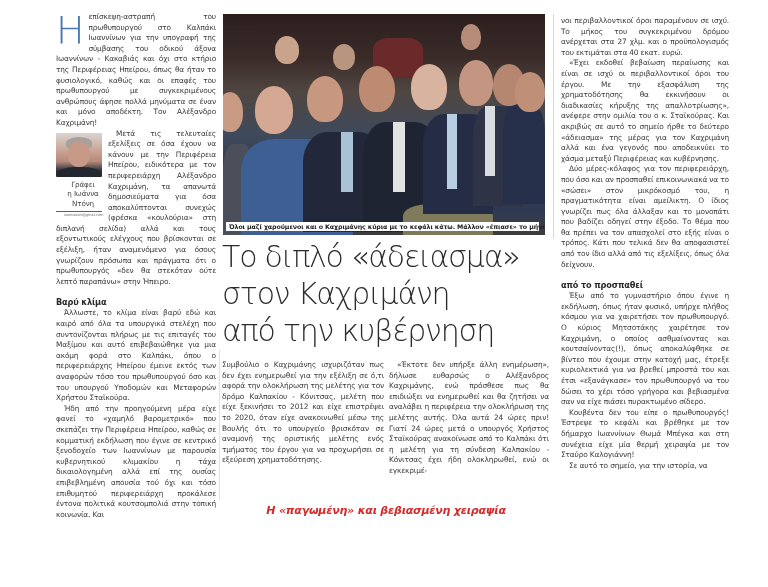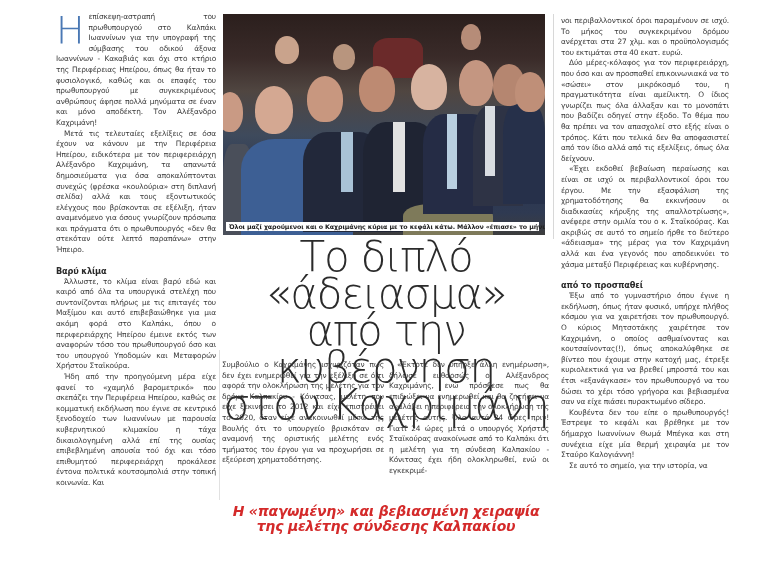--- a/index.html
+++ b/index.html
@@ -53,49 +53,63 @@
   .person { position:absolute; border-radius:50% 50% 45% 45%; }
   .suit { position:absolute; border-radius:30% 30% 0 0; }
   #photo-caption {
     position:absolute; left:3px; bottom:4px; right:6px; background:#ffffff;
     font-size:6.3px; line-height:9px; font-weight:bold; color:#222; padding:0 3px; white-space:nowrap;
     letter-spacing:-0.1px;
   }
 
   
   #headline {
-    position:absolute; left:222px; top:238px; width:328px; text-align:center;
-    font-family:"DejaVu Sans", sans-serif; font-weight:200; font-size:42px; line-height:37px;
+    position:absolute; left:222px; top:238px; width:328px; 
+    font-family:"DejaVu Sans", sans-serif; font-weight:200; font-size:30px; line-height:37px;
     color:#2b2b2b; letter-spacing:-1.2px;
   }
   #headline span { display:block; }
 
   
   #col-mid1 { left:222px; top:360px; width:162px; }
   #col-mid2 { left:389px; top:360px; width:160px; }
 
   
   #pullquote {
     position:absolute; left:225px; top:504px; width:322px; text-align:center;
-    color:#d42a2a; font-weight:bold; font-style:italic; font-size:14px; line-height:14.7px;
+    color:#d42a2a; font-weight:bold; font-style:italic; font-size:11px; line-height:14.7px;
     letter-spacing:-0.2px;
   }
   #pullquote span { display:block; }
 
   
   #col-right { left:561px; top:16px; width:168px; }
 
   .vrule { position:absolute; background:#e1e1e1; width:1px; }
 </style>
 </head>
 <body>
 
 <div id="col-left" class="col">
   <p class="noindent"><span class="dropcap">Η</span><span>επίσκεψη-αστραπή του πρωθυπουργού στο Καλπάκι Ιωαννίνων για την υπογραφή της σύμβασης του οδικού άξονα Ιωαννίνων - Κακαβιάς και όχι στο κτήριο της Περιφέρειας Ηπείρου, όπως θα ήταν το φυσιολογικό, καθώς και οι επαφές του πρωθυπουργού με συγκεκριμένους ανθρώπους άφησε πολλά μηνύματα σε έναν και μόνο αποδέκτη. Τον Αλέξανδρο Καχριμάνη!</span></p>
   <p>
+    <span class="author-box">
+      <span class="author-photo" style="display:block;">
+        <span class="hair"></span>
+        <span class="face"></span>
+        <span class="shoulders"></span>
+      </span>
+      <span class="author-name" style="display:block;">
+        <span style="display:block;">Γράφει</span>
+        <span style="display:block;">η Ιωάννα</span>
+        <span style="display:block;">Ντόνη</span>
+      </span>
+      <span class="author-rule" style="display:block;"></span>
+      <span class="author-email" style="display:block;">ioannadoni@gmail.com</span>
+    </span>
     <span>Μετά τις τελευταίες εξελίξεις σε όσα έχουν να κάνουν με την Περιφέρεια Ηπείρου, ειδικότερα με τον περιφερειάρχη Αλέξανδρο Καχριμάνη, τα απανωτά δημοσιεύματα για όσα αποκαλύπτονται συνεχώς (φρέσκα «κουλούρια» στη διπλανή σελίδα) αλλά και τους εξοντωτικούς ελέγχους που βρίσκονται σε εξέλιξη, ήταν αναμενόμενο για όσους γνωρίζουν πρόσωπα και πράγματα ότι ο πρωθυπουργός «δεν θα στεκόταν ούτε λεπτό παραπάνω» στην Ήπειρο.</span>
   </p>
   <div class="subhead">Βαρύ κλίμα</div>
   <p>Άλλωστε, το κλίμα είναι βαρύ εδώ και καιρό από όλα τα υπουργικά στελέχη που συντονίζονται πλήρως με τις επιταγές του Μαξίμου και αυτό επιβεβαιώθηκε για μια ακόμη φορά στο Καλπάκι, όπου ο περιφερειάρχης Ηπείρου έμεινε εκτός των αναφορών τόσο του πρωθυπουργού όσο και του υπουργού Υποδομών και Μεταφορών Χρήστου Σταϊκούρα.</p>
   <p>Ήδη από την προηγούμενη μέρα είχε φανεί το «χαμηλό βαρομετρικό» που σκεπάζει την Περιφέρεια Ηπείρου, καθώς σε κομματική εκδήλωση που έγινε σε κεντρικό ξενοδοχείο των Ιωαννίνων με παρουσία κυβερνητικού κλιμακίου η τάχα δικαιολογημένη αλλά επί της ουσίας επιβεβλημένη απουσία τού όχι και τόσο επιθυμητού περιφερειάρχη προκάλεσε έντονα πολιτικά κουτσομπολιά στην τοπική κοινωνία. Και</p>
 </div>
 
 <div class="vrule" style="left:219px; top:350px; height:150px;"></div>
 
 <div id="photo">
@@ -125,41 +139,40 @@
   <div class="person" style="left:136px;top:52px;width:36px;height:46px;background:#bd8a72;"></div>
   <div class="person" style="left:188px;top:50px;width:36px;height:46px;background:#d7b3a0;"></div>
   <div class="person" style="left:236px;top:46px;width:34px;height:46px;background:#c49681;"></div>
   <div class="person" style="left:270px;top:50px;width:32px;height:42px;background:#b58670;"></div>
   <div class="person" style="left:292px;top:58px;width:30px;height:40px;background:#bf8f78;"></div>
   <div id="photo-caption">Όλοι μαζί χαρούμενοι και ο Καχριμάνης κύρια με το κεφάλι κάτω. Μάλλον «έπιασε» το μήνυμα</div>
 </div>
 
 <h1 id="headline" style="margin:0;">
   <span>Το διπλό «άδειασμα»</span>
+  <span>στον Καχριμάνη</span>
   <span>από την κυβέρνηση</span>
-  <span>στον Καχριμάνη</span>
 </h1>
 
 <div id="col-mid1" class="col">
   <p class="noindent">Συμβούλιο ο Καχριμάνης ισχυριζόταν πως δεν έχει ενημερωθεί για την εξέλιξη σε ό,τι αφορά την ολοκλήρωση της μελέτης για τον δρόμο Καλπακίου - Κόνιτσας, μελέτη που είχε ξεκινήσει το 2012 και είχε επιστρέψει το 2020, όταν είχε ανακοινωθεί μέσω της Βουλής ότι το υπουργείο βρισκόταν σε αναμονή της οριστικής μελέτης ενός τμήματος του έργου για να προχωρήσει σε εξεύρεση χρηματοδότησης.</p>
 </div>
 <div id="col-mid2" class="col">
   <p>«Έκτοτε δεν υπήρξε άλλη ενημέρωση», δήλωσε ευθαρσώς ο Αλέξανδρος Καχριμάνης, ενώ πρόσθεσε πως θα επιδιώξει να ενημερωθεί και θα ζητήσει να αναλάβει η περιφέρεια την ολοκλήρωση της μελέτης αυτής. Όλα αυτά 24 ώρες πριν! Γιατί 24 ώρες μετά ο υπουργός Χρήστος Σταϊκούρας ανακοίνωσε από το Καλπάκι ότι η μελέτη για τη σύνδεση Καλπακίου - Κόνιτσας έχει ήδη ολοκληρωθεί, ενώ οι εγκεκριμέ-</p>
 </div>
 
 <div id="pullquote">
   <span>Η «παγωμένη» και βεβιασμένη χειραψία</span>
-  <span>της μελέτης σύνδεσης Καλπακίου</span>
 </div>
 
 <div class="vrule" style="left:553px; top:14px; height:225px; background:#d8d8d8;"></div>
 
 <div id="col-right" class="col">
   <p class="noindent">νοι περιβαλλοντικοί όροι παραμένουν σε ισχύ. Το μήκος του συγκεκριμένου δρόμου ανέρχεται στα 27 χλμ. και ο προϋπολογισμός του εκτιμάται στα 40 εκατ. ευρώ.</p>
+  <p>«Έχει εκδοθεί βεβαίωση περαίωσης και είναι σε ισχύ οι περιβαλλοντικοί όροι του έργου. Με την εξασφάλιση της χρηματοδότησης θα εκκινήσουν οι διαδικασίες κήρυξης της απαλλοτρίωσης», ανέφερε στην ομιλία του ο κ. Σταϊκούρας. Και ακριβώς σε αυτό το σημείο ήρθε το δεύτερο «άδειασμα» της μέρας για τον Καχριμάνη αλλά και ένα γεγονός που αποδεικνύει το χάσμα μεταξύ Περιφέρειας και κυβέρνησης.</p>
   <p>Δύο μέρες-κόλαφος για τον περιφερειάρχη, που όσο και αν προσπαθεί επικοινωνιακά να το «σώσει» στον μικρόκοσμό του, η πραγματικότητα είναι αμείλικτη. Ο ίδιος γνωρίζει πως όλα άλλαξαν και το μονοπάτι που βαδίζει οδηγεί στην έξοδο. Το θέμα που θα πρέπει να τον απασχολεί στο εξής είναι ο τρόπος. Κάτι που τελικά δεν θα αποφασιστεί από τον ίδιο αλλά από τις εξελίξεις, όπως όλα δείχνουν.</p>
-  <p>«Έχει εκδοθεί βεβαίωση περαίωσης και είναι σε ισχύ οι περιβαλλοντικοί όροι του έργου. Με την εξασφάλιση της χρηματοδότησης θα εκκινήσουν οι διαδικασίες κήρυξης της απαλλοτρίωσης», ανέφερε στην ομιλία του ο κ. Σταϊκούρας. Και ακριβώς σε αυτό το σημείο ήρθε το δεύτερο «άδειασμα» της μέρας για τον Καχριμάνη αλλά και ένα γεγονός που αποδεικνύει το χάσμα μεταξύ Περιφέρειας και κυβέρνησης.</p>
   <div class="subhead">
     <span style="display:block;">από το προσπαθεί</span>
   </div>
   <p>Έξω από το γυμναστήριο όπου έγινε η εκδήλωση, όπως ήταν φυσικό, υπήρχε πλήθος κόσμου για να χαιρετήσει τον πρωθυπουργό. Ο κύριος Μητσοτάκης χαιρέτησε τον Καχριμάνη, ο οποίος ασθμαίνοντας και κουτσαίνοντας(!), όπως αποκαλύφθηκε σε βίντεο που έχουμε στην κατοχή μας, έτρεξε κυριολεκτικά για να βρεθεί μπροστά του και έτσι «εξανάγκασε» τον πρωθυπουργό να του δώσει το χέρι τόσο γρήγορα και βεβιασμένα σαν να είχε πιάσει πυρακτωμένο σίδερο.</p>
   <p>Κουβέντα δεν του είπε ο πρωθυπουργός! Έστρεψε το κεφάλι και βρέθηκε με τον δήμαρχο Ιωαννίνων Θωμά Μπέγκα και στη συνέχεια είχε μία θερμή χειραψία με τον Σταύρο Καλογιάννη!</p>
   <p>Σε αυτό το σημείο, για την ιστορία, να</p>
 </div>
 
 </body></html>

